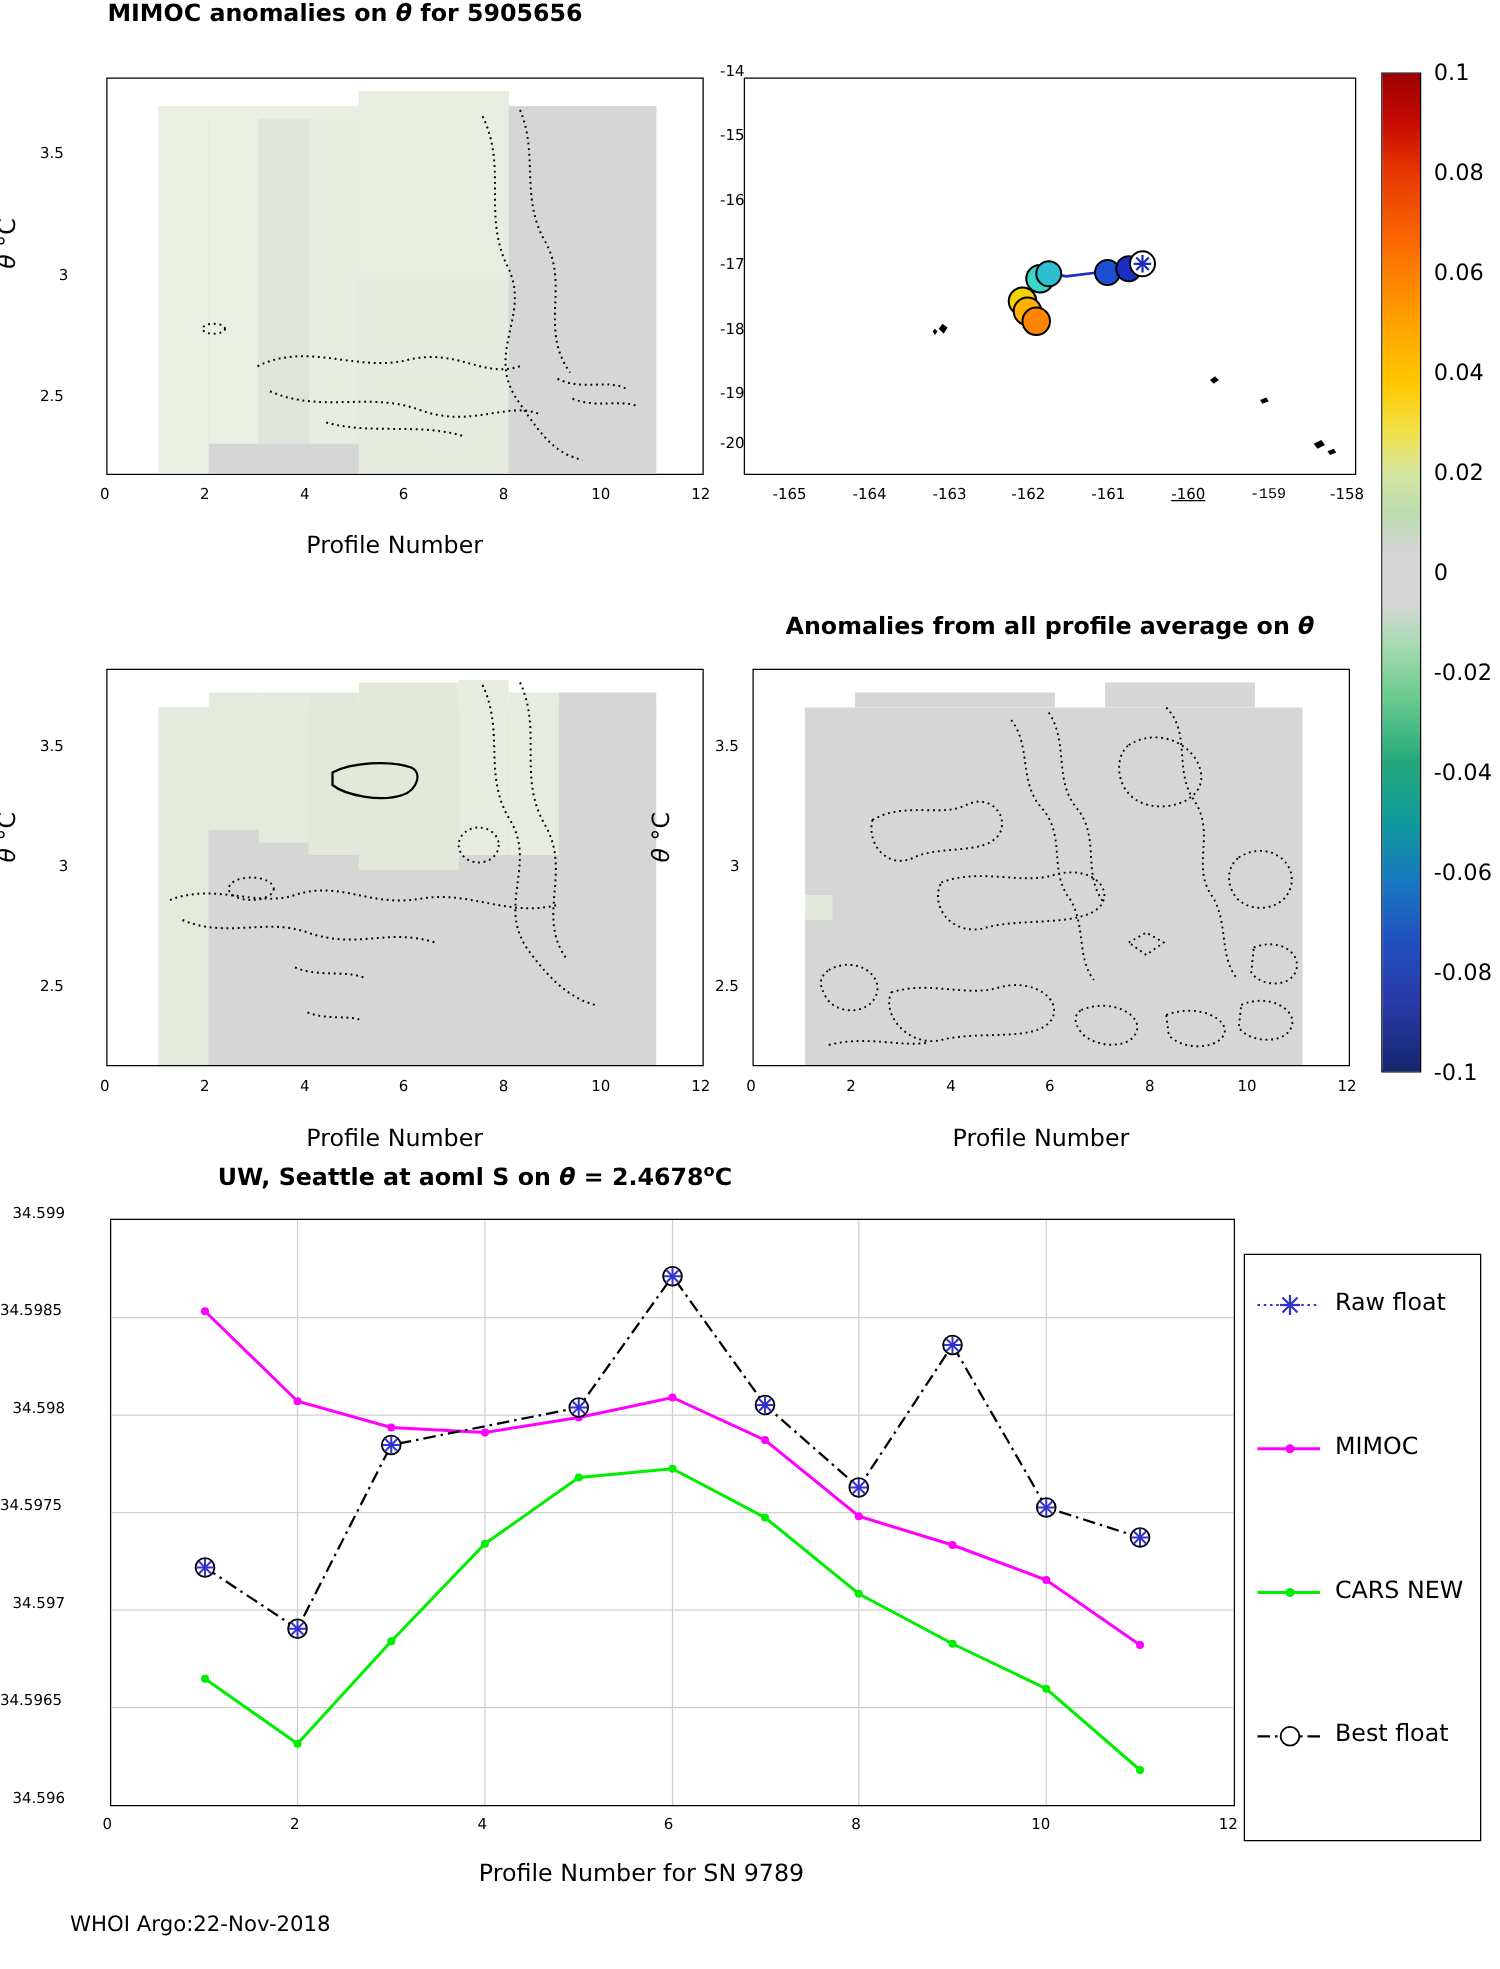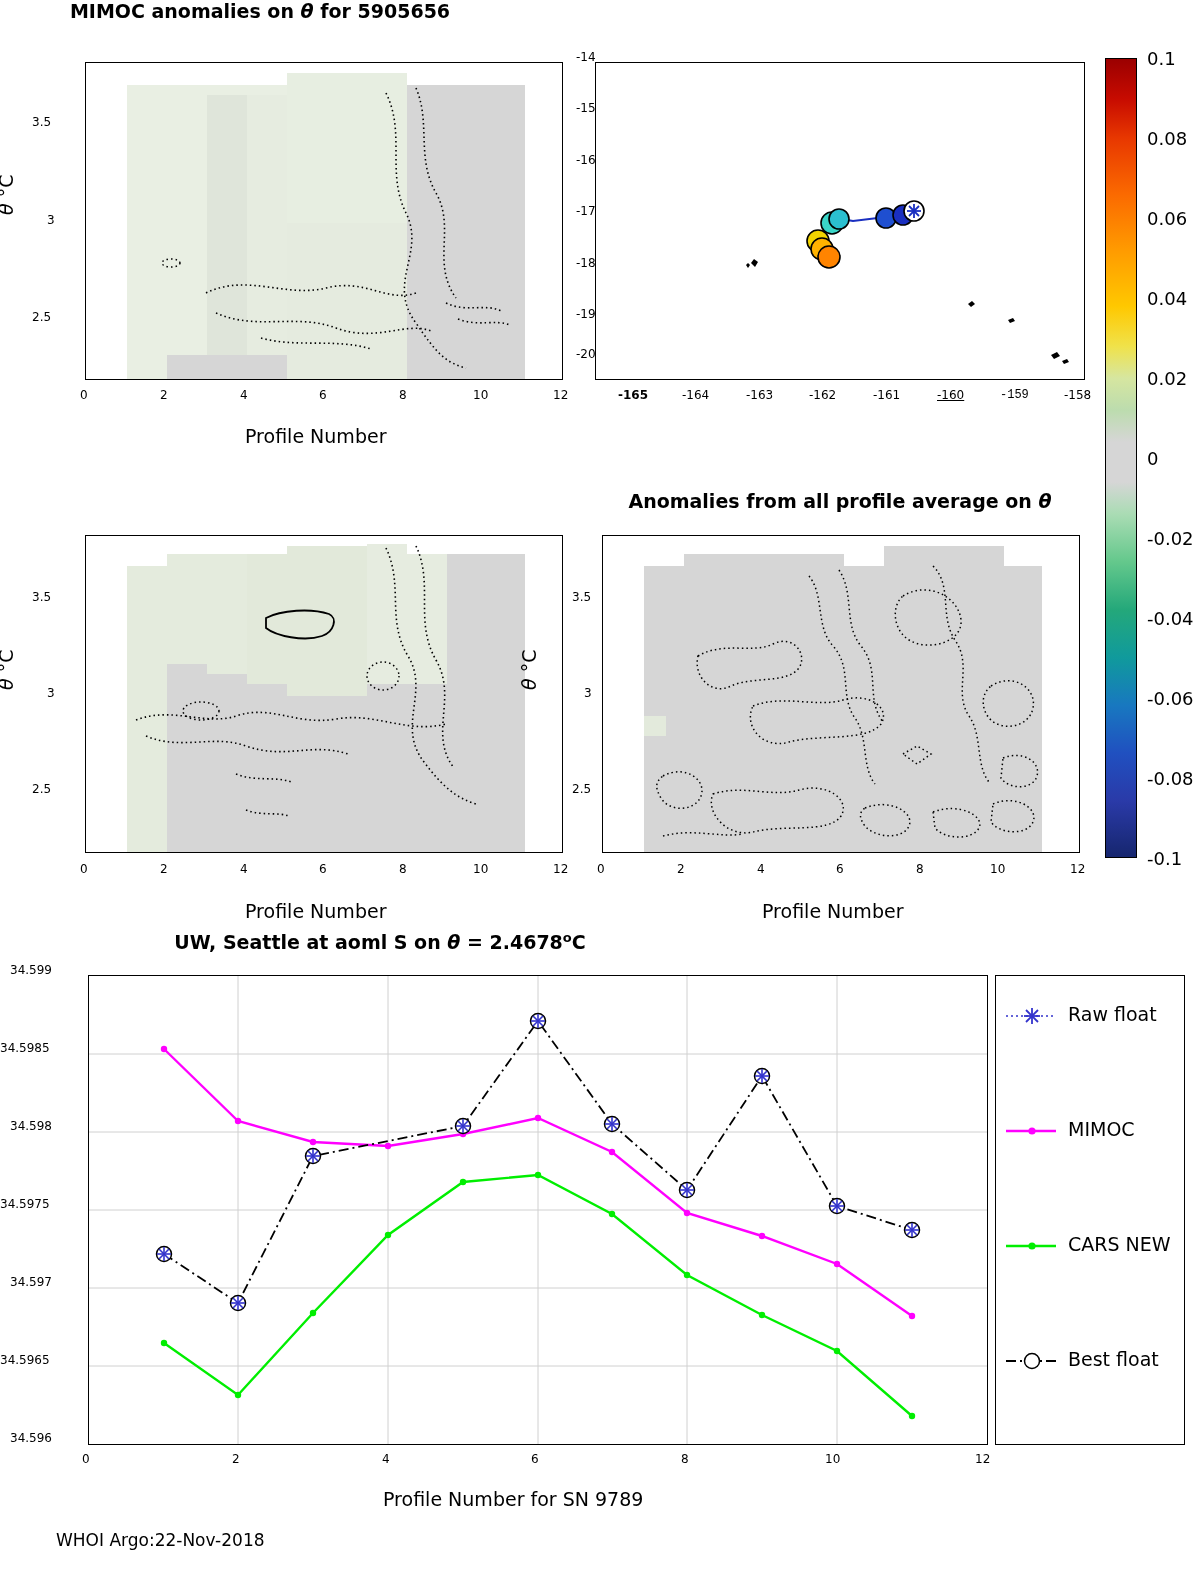--- a/index.html
+++ b/index.html
@@ -13,29 +13,29 @@
   .panel{position:absolute;}
   .title{
     font-weight:bold;font-size:19px;text-align:center;
     white-space:nowrap;
   }
   .axis-label{font-size:19px;}
   .tick{font-size:12px;position:absolute;white-space:nowrap;}
   .plotbox{position:absolute;border:1px solid #000;background:#fff;box-sizing:border-box;}
   svg{display:block;}
   .footer{position:absolute;left:56px;top:1530px;font-size:17px;}
-  .legendbox{position:absolute;border:1px solid #000;background:#fff;box-sizing:border-box;}
+  .legendbox{position:absolute;border:1px solid #000;background:#fff;box-sizing:border-box;margin-top:28px;}
   .legend-label{font-size:19px;position:absolute;white-space:nowrap;}
   .cbar-tick{font-size:18px;position:absolute;white-space:nowrap;}
   .theta{font-style:italic;}
 </style>
 </head>
 <body>
 
-<div class="panel" style="left:0;top:0;width:600px;height:470px;">
+<div class="panel" style="left:0;top:0;width:600px;height:470px;padding-left:16px;">
   <div class="title" style="left:40px;top:30px;width:520px;">
     <span>MIMOC anomalies on </span><span class="theta">θ</span><span>  for 5905656</span>
   </div>
 
   <div class="plotbox" style="left:85px;top:62px;width:478px;height:318px;overflow:hidden;">
     <svg width="476" height="316" viewBox="0 0 476 316">
       <rect x="41" y="22" width="398" height="294" fill="#d6d6d6"></rect>
       <rect x="41" y="22" width="40" height="294" fill="#e9efe3"></rect>
       <rect x="81" y="22" width="40" height="270" fill="#e9efe3"></rect>
       <rect x="121" y="30" width="40" height="262" fill="#dfe5da"></rect>
@@ -106,21 +106,21 @@
   </div>
 
   <div class="tick" style="left:-24px;top:50px;">-14</div>
   <div class="tick" style="left:-24px;top:101px;">-15</div>
   <div class="tick" style="left:-24px;top:153px;">-16</div>
   <div class="tick" style="left:-24px;top:204px;">-17</div>
   <div class="tick" style="left:-24px;top:256px;">-18</div>
   <div class="tick" style="left:-24px;top:307px;">-19</div>
   <div class="tick" style="left:-24px;top:347px;">-20</div>
 
-  <div class="tick" style="left:18px;top:388px;font-weight:bold;">-165</div>
+  <div class="tick" style="left:18px;top:388px;">-165</div>
   <div class="tick" style="left:82px;top:388px;">-164</div>
   <div class="tick" style="left:146px;top:388px;">-163</div>
   <div class="tick" style="left:209px;top:388px;">-162</div>
   <div class="tick" style="left:273px;top:388px;">-161</div>
   <div class="tick" style="left:337px;top:388px;text-decoration:underline;">-160</div>
   <div class="tick" style="left:400px;top:388px;font-family:Liberation Mono, monospace;">-159</div>
   <div class="tick" style="left:464px;top:388px;">-158</div>
 </div>
 
 <div class="panel" style="left:1105px;top:58px;width:95px;height:810px;">

